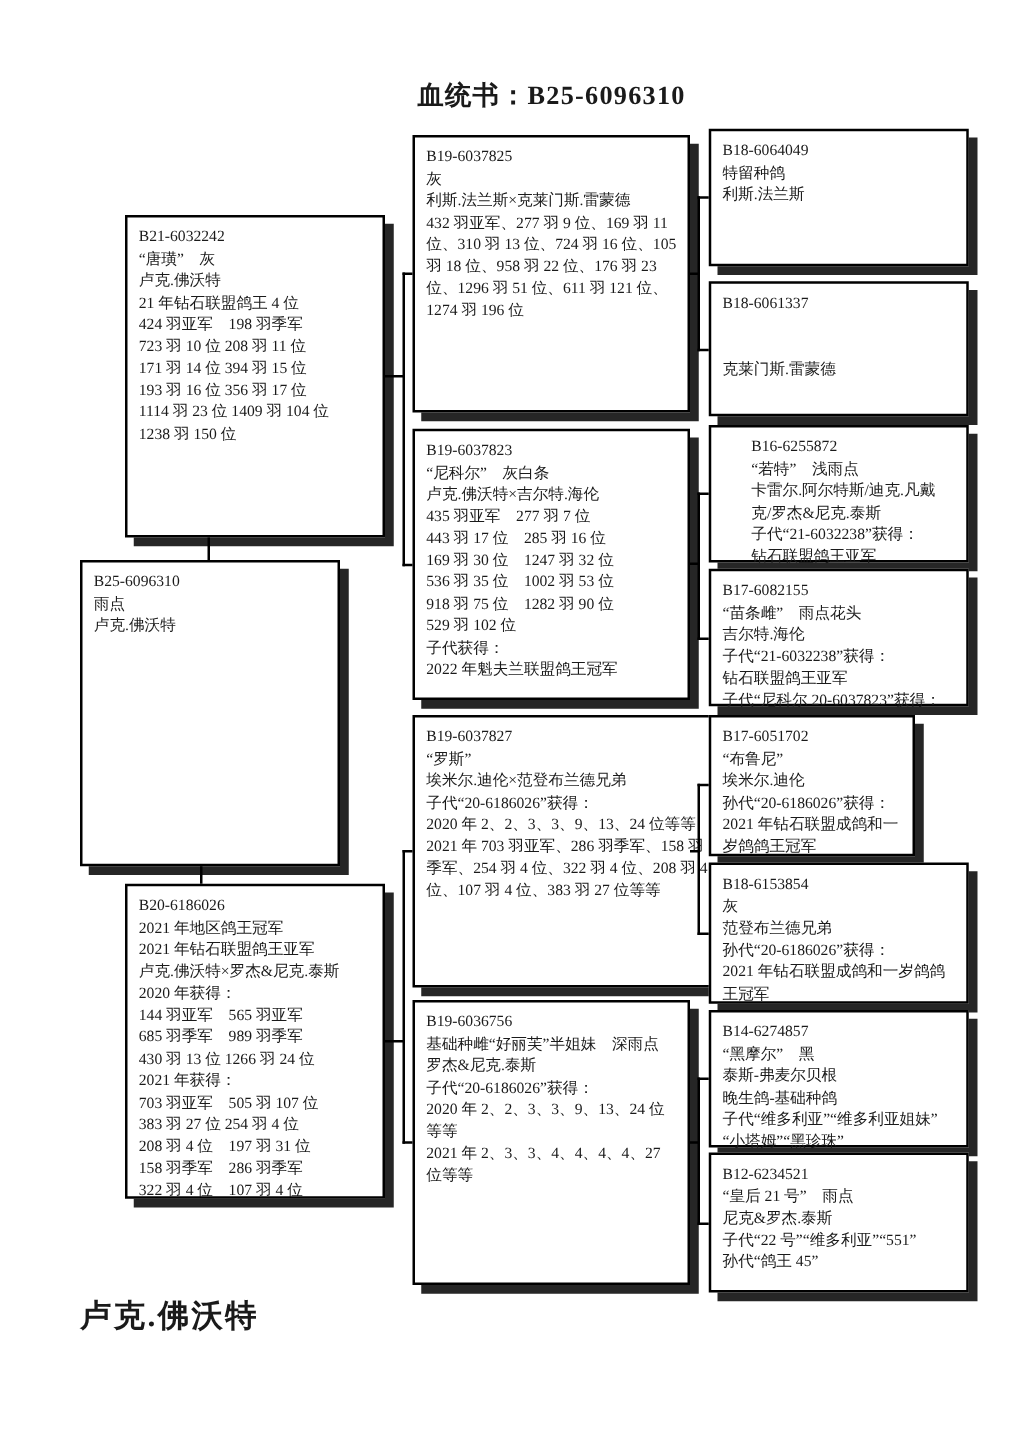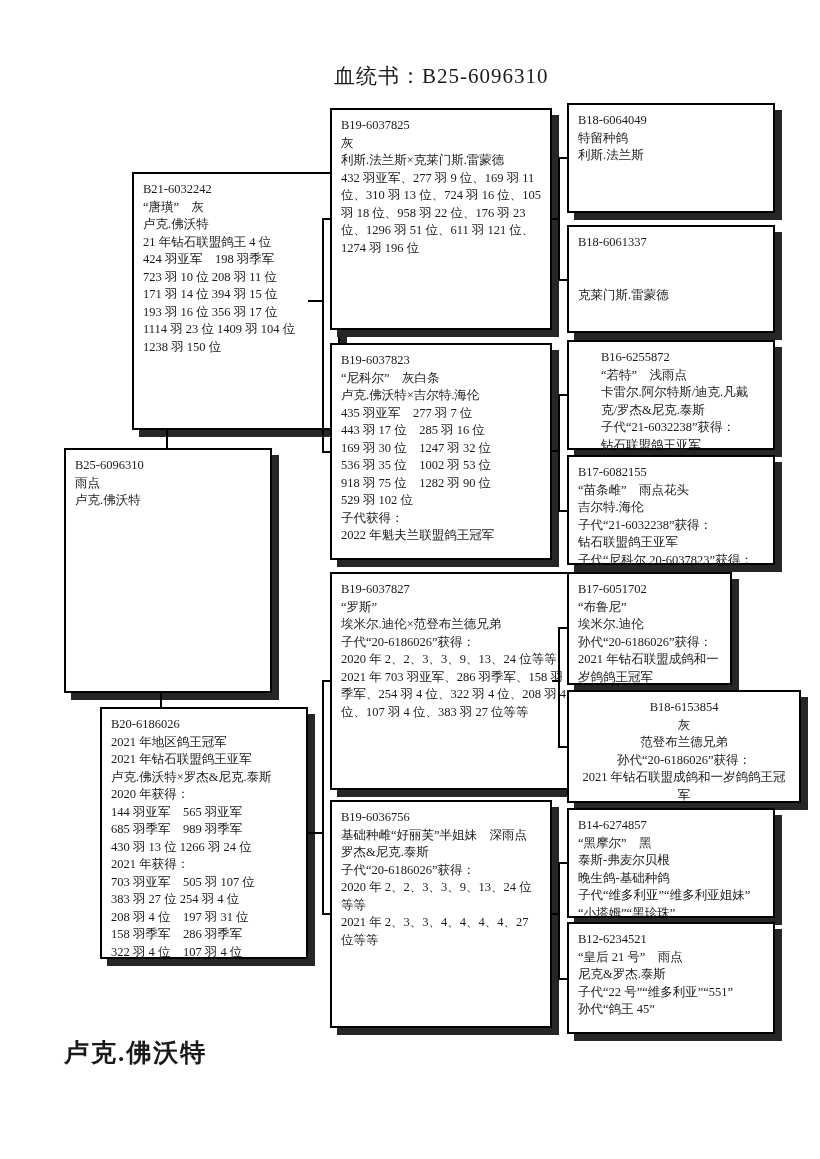--- a/index.html
+++ b/index.html
@@ -6,55 +6,55 @@
   body{
     width:820px;height:1159px;
     background:#ffffff;
     position:relative;
     overflow:hidden;
     font-family:"Liberation Serif","DejaVu Serif",serif;
     color:#1a1a1a;
   }
   .page-title{
     position:absolute;left:334px;top:62px;
-    font-size:21px;font-weight:normal;letter-spacing:1px;
+    font-size:21px;font-weight:bold;letter-spacing:1px;
     white-space:nowrap;
   }
   .footer-name{
     position:absolute;left:64px;top:1036px;
     font-size:25px;font-weight:bold;letter-spacing:2px;
   }
   .pbox{
     position:absolute;
     background:#ffffff;
     border:2px solid #000;
     box-shadow:7px 7px 0 #262626;
     box-sizing:border-box;
     padding:7px 9px;
     font-size:12.5px;
     line-height:17.5px;
   }
   .bid{white-space:nowrap;}
   .btxt{white-space:pre-line;}
   
-  .box-b21{left:100px;top:172px;width:208px;height:258px;margin-left:32px;}
+  .box-b21{left:100px;top:172px;width:208px;height:258px;}
   .box-b25{left:64px;top:448px;width:208px;height:245px;}
   .box-b20{left:100px;top:707px;width:208px;height:252px;}
   
   .box-m1{left:330px;top:108px;width:222px;height:222px;}
   .box-m2{left:330px;top:343px;width:222px;height:217px;}
   .box-m3{left:330px;top:572px;width:250px;height:218px;}
   .box-m4{left:330px;top:800px;width:222px;height:228px;}
   
   .box-r1{left:567px;top:103px;width:208px;height:110px;}
   .box-r2{left:567px;top:225px;width:208px;height:108px;}
   .box-r3{left:567px;top:340px;width:208px;height:110px;padding-left:32px;}
   .box-r4{left:567px;top:455px;width:208px;height:110px;}
   .box-r5{left:567px;top:572px;width:165px;height:113px;}
-  .box-r6{left:567px;top:690px;width:234px;height:113px;text-align:center;}
+  .box-r6{left:567px;top:690px;width:208px;height:113px;}
   .box-r7{left:567px;top:808px;width:208px;height:110px;}
   .box-r8{left:567px;top:922px;width:208px;height:112px;}
   
   .ln{position:absolute;background:#000;}
 </style>
 </head>
 <body>
 
 <div class="page-title">血统书：B25-6096310</div>
 

